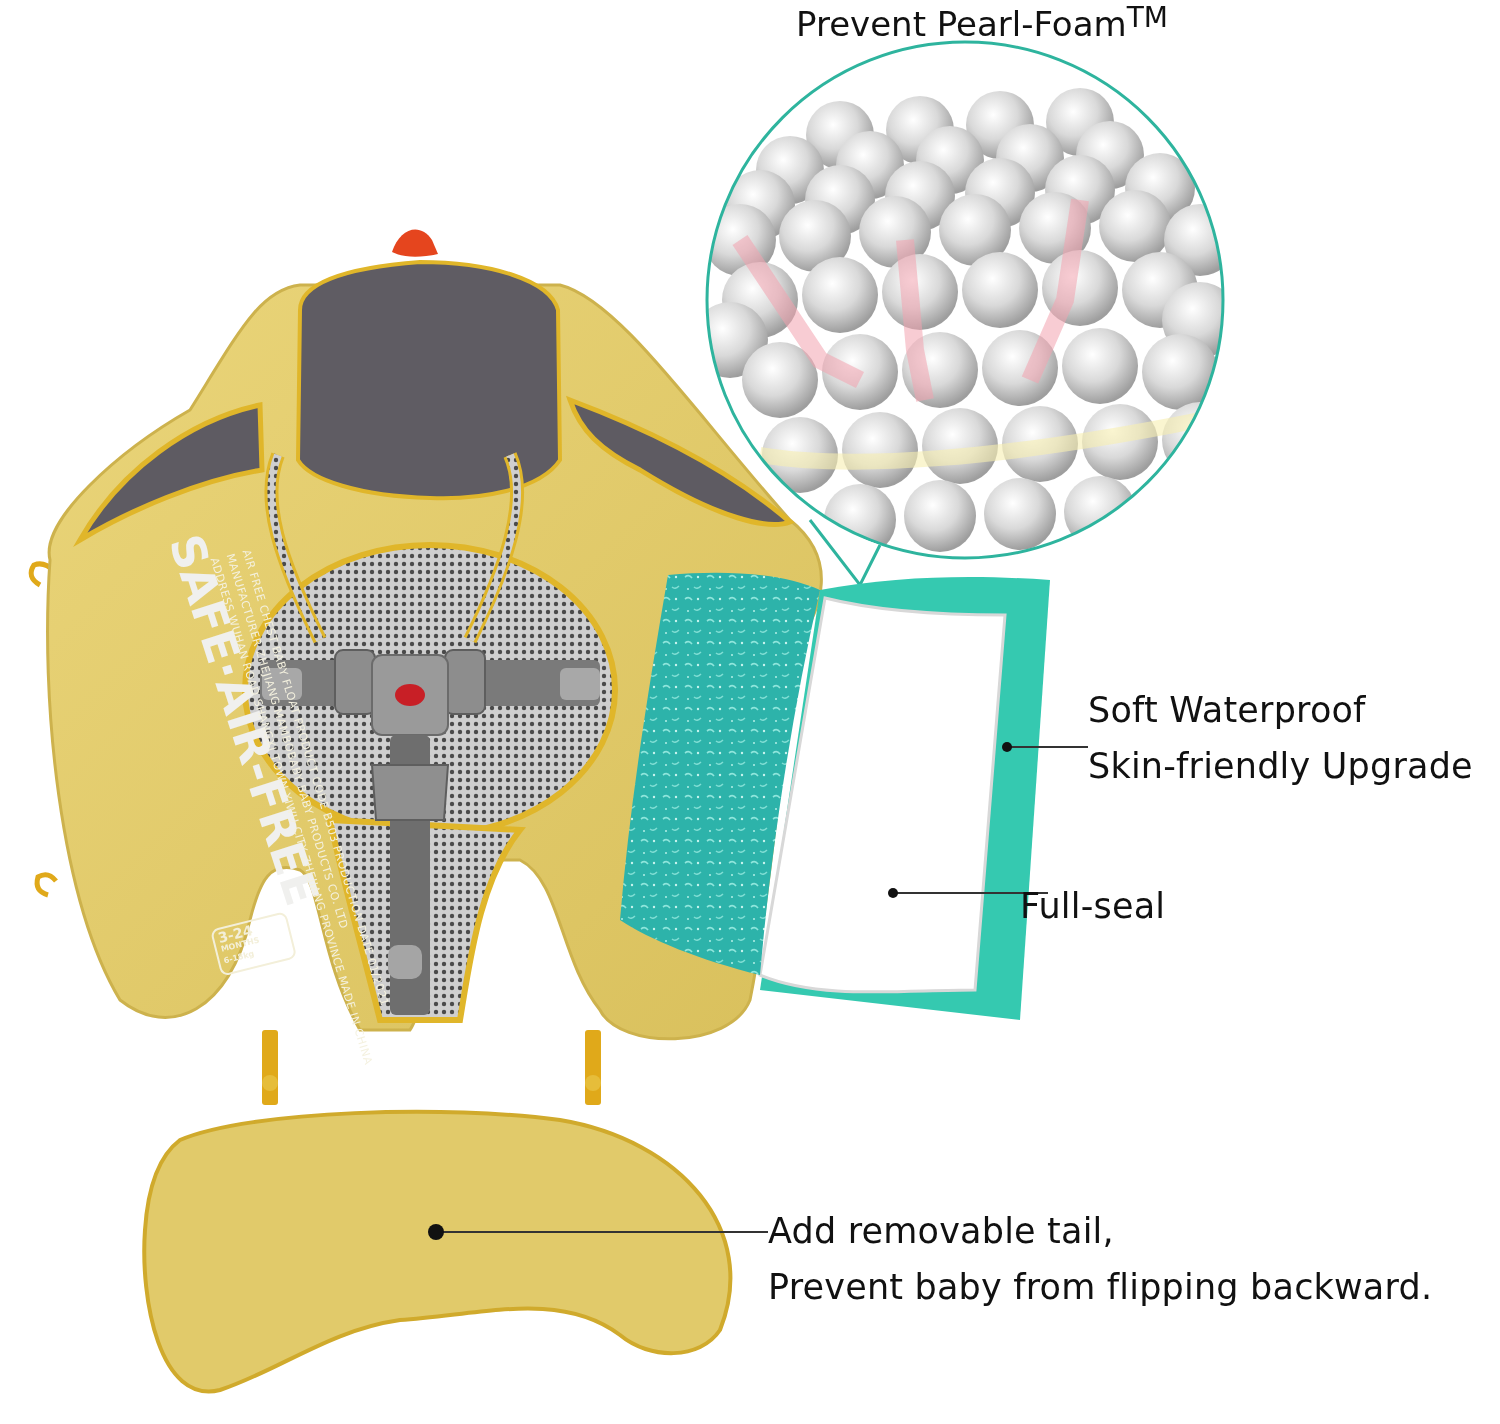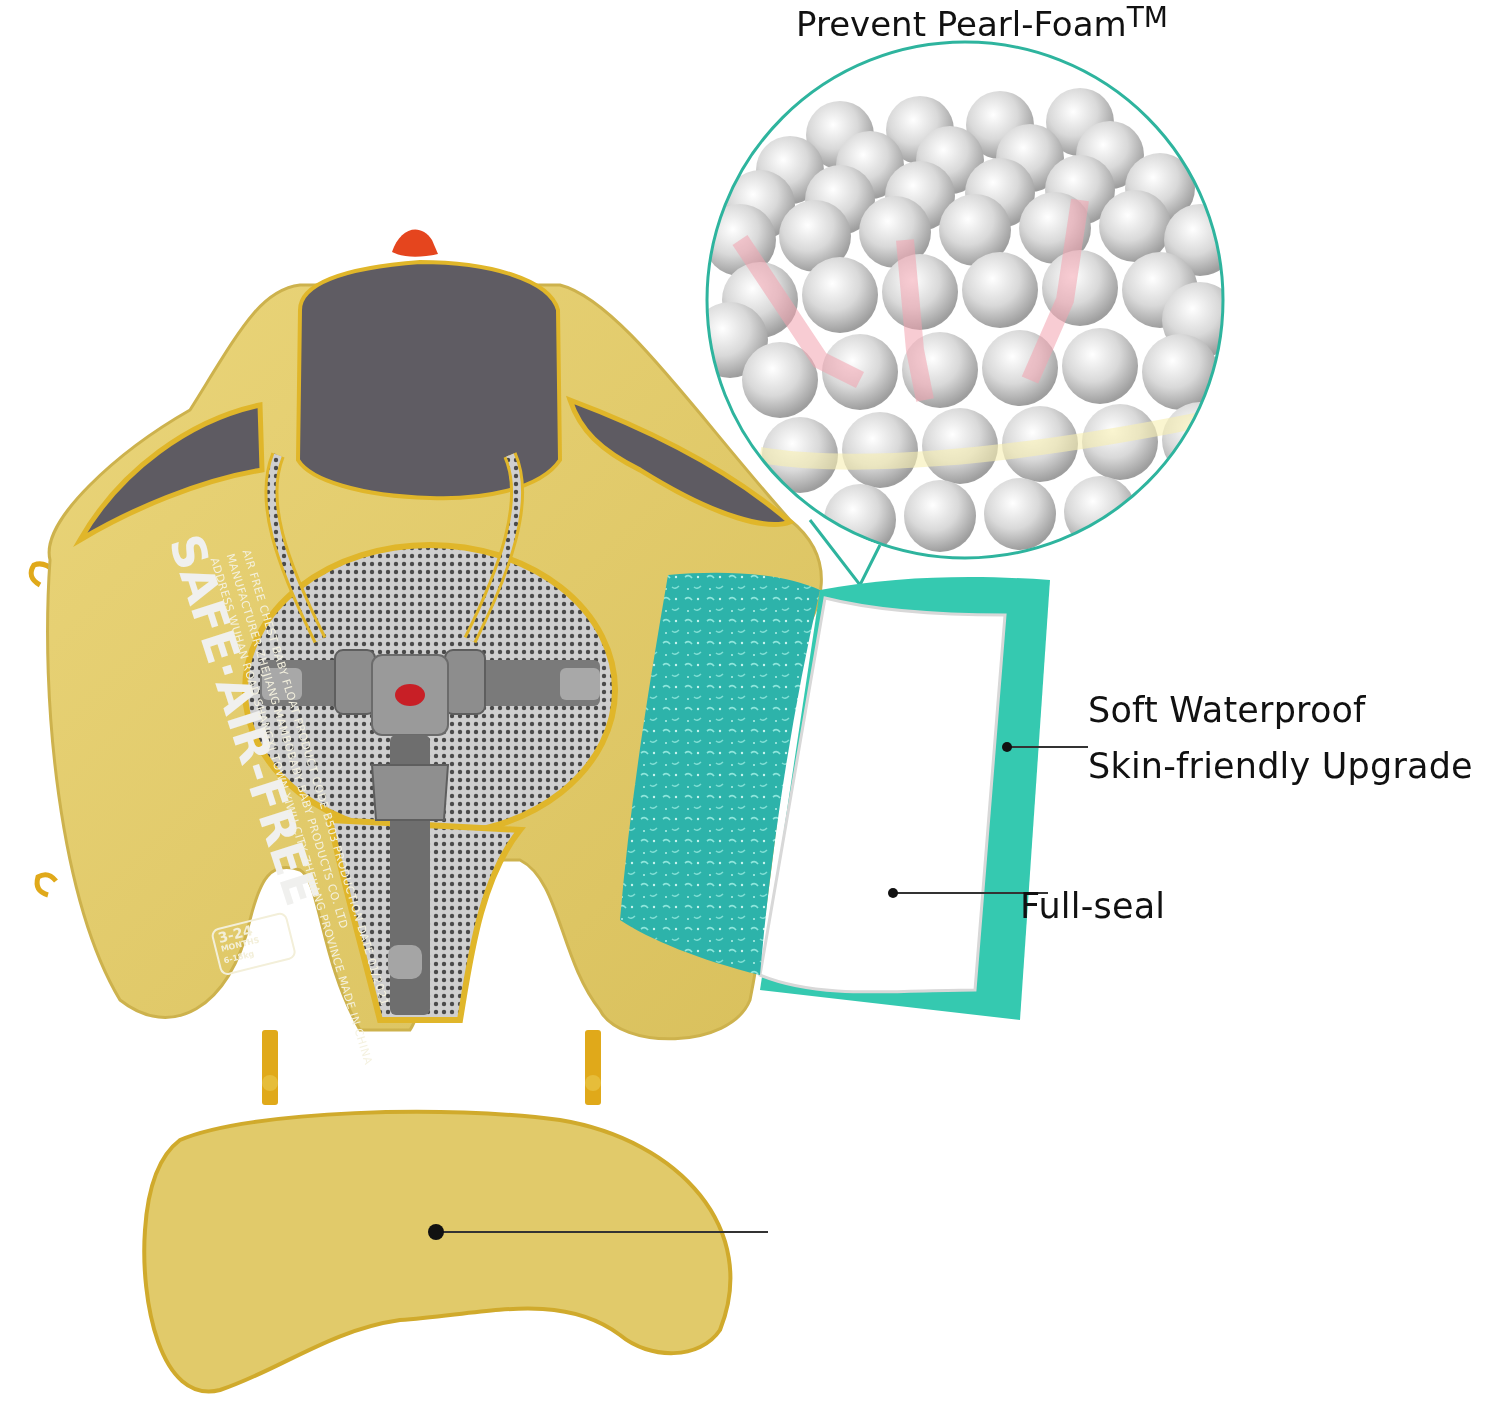--- a/index.html
+++ b/index.html
@@ -209,14 +209,18 @@
 
   <div class="label" style="left:1088px;top:664px;margin-top:18px;">
     <div>Soft Waterproof</div>
     <div>Skin-friendly Upgrade</div>
   </div>
 
   <div class="label" style="left:1020px;top:866px;margin-top:12px;">
     <div>Full-seal</div>
   </div>
 
+  <div class="label" style="left:768px;top:1203px;">
+    <div>Add removable tail,</div>
+    <div>Prevent baby from flipping backward.</div>
+  </div>
 
 </div>
 
 </body></html>

